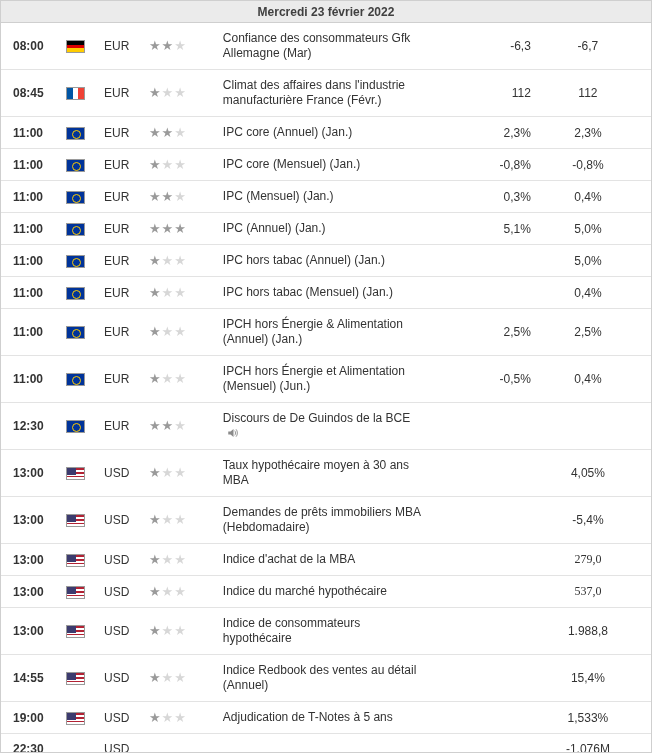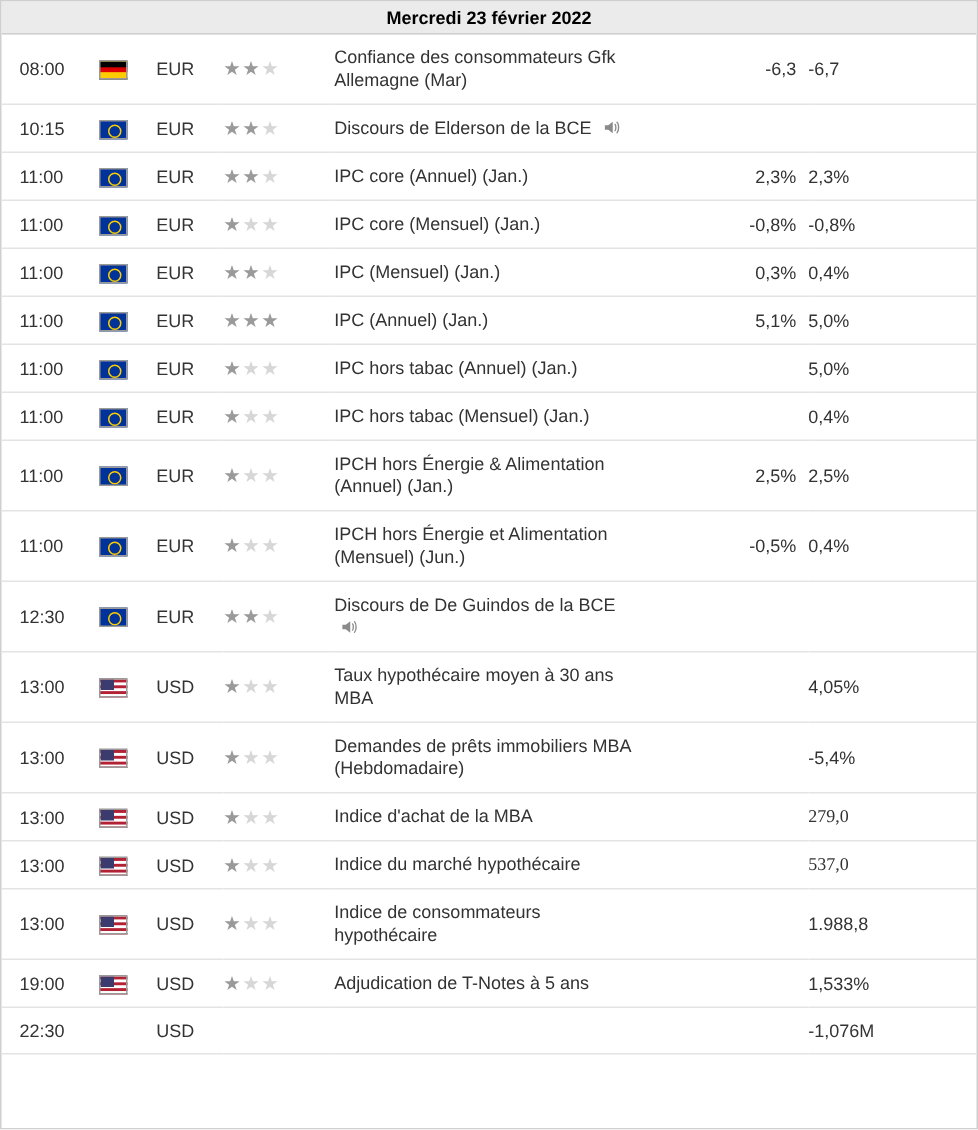--- a/index.html
+++ b/index.html
@@ -19,43 +19,43 @@
   }
   .cal-header {
     height: 22px;
     background: #ebebeb;
     border-bottom: 1px solid #cfcfcf;
     display: flex;
     align-items: center;
     justify-content: center;
     font-size: 12px;
     font-weight: bold;
-    color: #000000;
+    color: #404040;
   }
   table.events {
     width: 100%;
     border-collapse: collapse;
     table-layout: fixed;
   }
   table.events tr {
     border-bottom: 1px solid #e3e3e3;
   }
   table.events td {
     padding: 8px 0;
     vertical-align: middle;
     font-size: 12px;
     color: #333333;
   }
-  .col-time   { width: 58px;  padding-left: 12px !important; color: #333; }
+  .col-time   { width: 58px;  padding-left: 12px !important; color: #333; font-weight: bold; }
   .col-flag   { width: 34px;  text-align: left; }
   .col-cur    { width: 40px;  color: #333; }
   .col-stars  { width: 66px;  white-space: nowrap; }
   .col-name   { width: 190px; padding-right: 10px !important; line-height: 15px; }
   .col-actual { width: 92px;  text-align: right; padding-right: 8px !important; }
-  .col-prev   { width: 100px; text-align: left; padding-right: 14px !important; }
+  .col-prev   { width: 100px; text-align: center; padding-right: 14px !important; }
 
   .flag {
     display: inline-block;
     width: 19px;
     height: 13px;
     border: 1px solid #9a9a9a;
     vertical-align: middle;
     position: relative;
     overflow: hidden;
   }
@@ -121,31 +121,27 @@
         <tr>
           <td class="col-time">08:00</td>
           <td class="col-flag"><span class="flag de"></span></td>
           <td class="col-cur">EUR</td>
           <td class="col-stars"><span class="star on">★</span><span class="star on">★</span><span class="star">★</span></td>
           <td class="col-name"><span>Confiance des consommateurs Gfk Allemagne (Mar)</span></td>
           <td class="col-actual val-plain">-6,3</td>
           <td class="col-prev val-plain">-6,7</td>
         </tr>
         <tr>
-          <td class="col-time">10:15</td>
-          <td class="col-flag"><span class="flag eu"></span></td>
-          <td class="col-cur">EUR</td>
-          <td class="col-stars"><span class="star on">★</span><span class="star on">★</span><span class="star">★</span></td>
-          <td class="col-name"><span>Discours de Elderson de la BCE</span> <span class="speaker"><svg viewBox="0 0 16 16" width="13" height="12" aria-hidden="true">
-                <path d="M1 6h3l4-3.2v10.4L4 10H1z" fill="#8a8a8a"></path>
-                <path d="M10 5.2c1 .9 1 4.7 0 5.6" stroke="#8a8a8a" stroke-width="1.2" fill="none" stroke-linecap="round"></path>
-                <path d="M11.8 3.4c1.9 1.7 1.9 7.5 0 9.2" stroke="#8a8a8a" stroke-width="1.2" fill="none" stroke-linecap="round"></path>
-              </svg></span></td>
-          <td class="col-actual val-plain"></td>
-          <td class="col-prev val-plain"></td>
+          <td class="col-time">08:45</td>
+          <td class="col-flag"><span class="flag fr"></span></td>
+          <td class="col-cur">EUR</td>
+          <td class="col-stars"><span class="star on">★</span><span class="star">★</span><span class="star">★</span></td>
+          <td class="col-name"><span>Climat des affaires dans l'industrie manufacturière France (Févr.)</span></td>
+          <td class="col-actual val-plain">112</td>
+          <td class="col-prev val-plain">112</td>
         </tr>
         <tr>
           <td class="col-time">11:00</td>
           <td class="col-flag"><span class="flag eu"></span></td>
           <td class="col-cur">EUR</td>
           <td class="col-stars"><span class="star on">★</span><span class="star on">★</span><span class="star">★</span></td>
           <td class="col-name"><span>IPC core (Annuel) (Jan.)</span></td>
           <td class="col-actual val-plain">2,3%</td>
           <td class="col-prev val-plain">2,3%</td>
         </tr>
@@ -264,20 +260,29 @@
         <tr>
           <td class="col-time">13:00</td>
           <td class="col-flag"><span class="flag us"></span></td>
           <td class="col-cur">USD</td>
           <td class="col-stars"><span class="star on">★</span><span class="star">★</span><span class="star">★</span></td>
           <td class="col-name"><span>Indice de consommateurs hypothécaire</span></td>
           <td class="col-actual val-plain"></td>
           <td class="col-prev val-plain">1.988,8</td>
         </tr>
         <tr>
+          <td class="col-time">14:55</td>
+          <td class="col-flag"><span class="flag us"></span></td>
+          <td class="col-cur">USD</td>
+          <td class="col-stars"><span class="star on">★</span><span class="star">★</span><span class="star">★</span></td>
+          <td class="col-name"><span>Indice Redbook des ventes au détail (Annuel)</span></td>
+          <td class="col-actual val-plain"></td>
+          <td class="col-prev val-plain">15,4%</td>
+        </tr>
+        <tr>
           <td class="col-time">19:00</td>
           <td class="col-flag"><span class="flag us"></span></td>
           <td class="col-cur">USD</td>
           <td class="col-stars"><span class="star on">★</span><span class="star">★</span><span class="star">★</span></td>
           <td class="col-name"><span>Adjudication de T-Notes à 5 ans</span></td>
           <td class="col-actual val-plain"></td>
           <td class="col-prev val-plain">1,533%</td>
         </tr>
         <tr>
           <td class="col-time">22:30</td>

